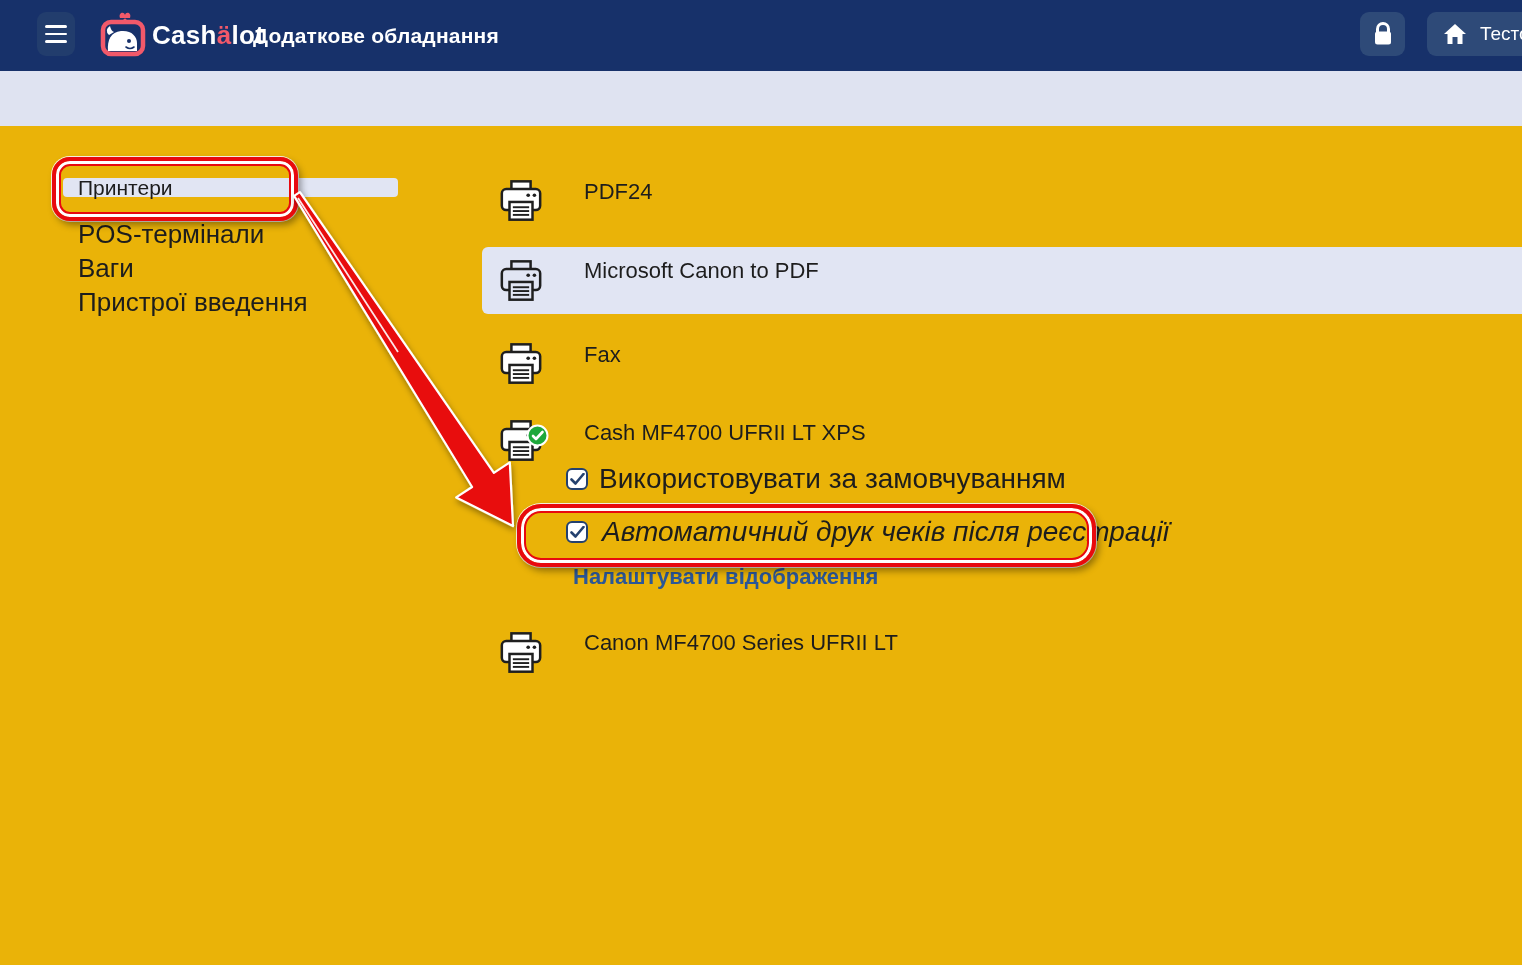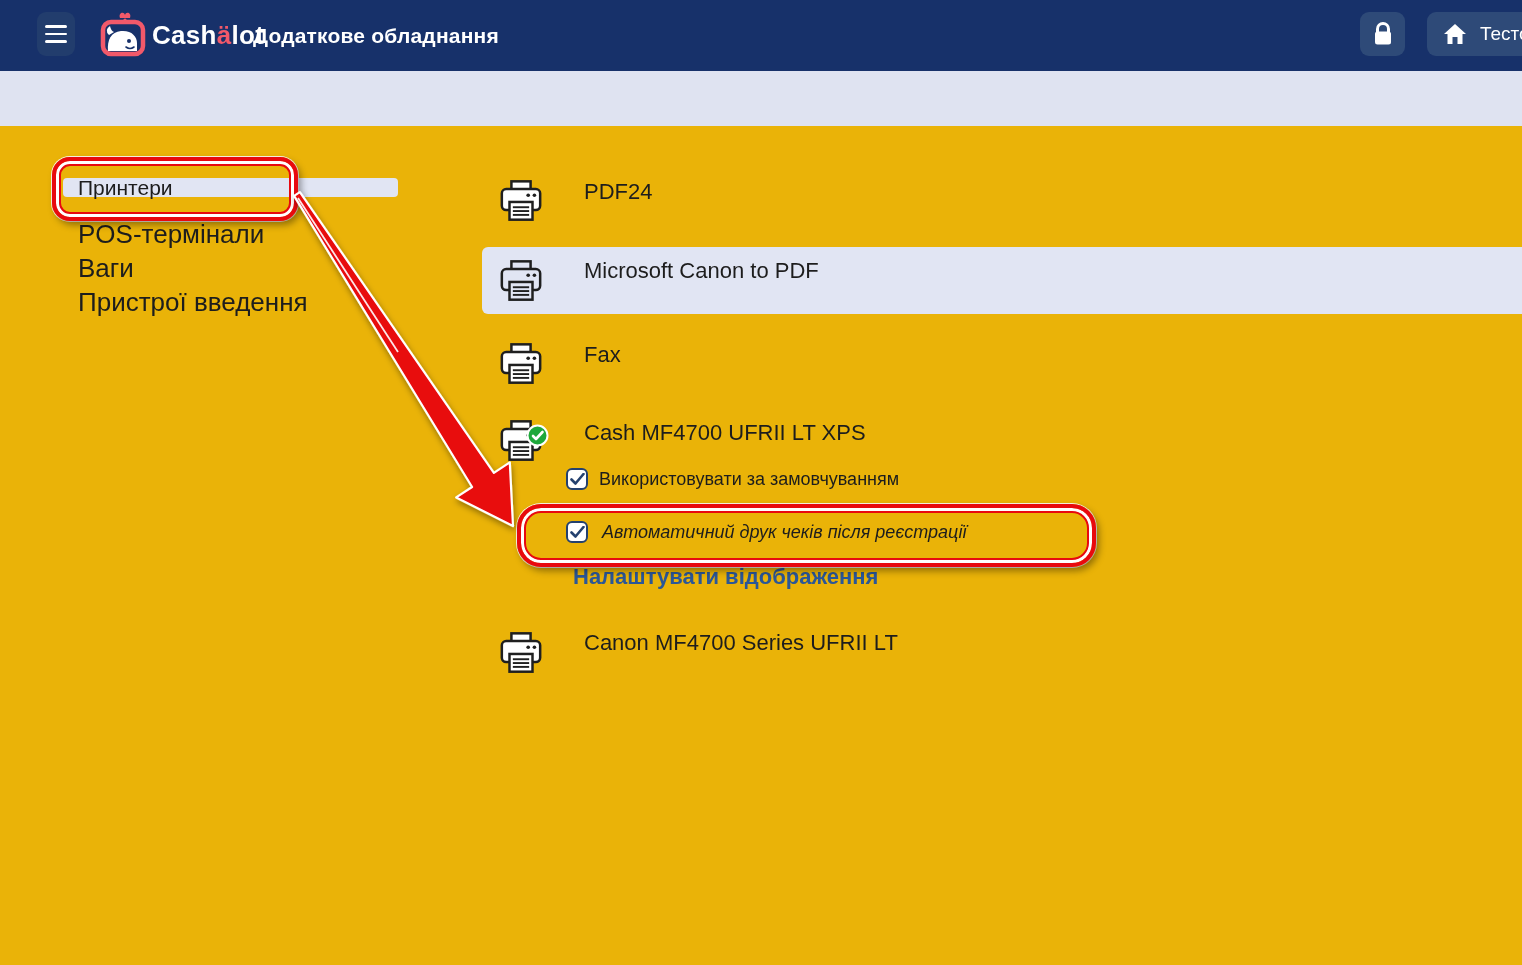--- a/index.html
+++ b/index.html
@@ -36,21 +36,21 @@
   
   .row-highlight { position:absolute; left:482px; top:247px; width:1040px; height:67px;
     background:#e1e5f3; border-radius:6px 0 0 6px; }
   .picon { position:absolute; width:46px; height:46px; }
   .plabel { position:absolute; left:555px; height:28px; line-height:28px; font-size:22px;
     color:#1d1d1d; white-space:nowrap;margin-left:29px; }
   .badge { position:absolute; left:526px; top:424px; width:23px; height:23px; }
   .cb { position:absolute; width:22px; height:22px; border:2.5px solid #24416f; border-radius:6px;
     background:#fff; display:flex; align-items:center; justify-content:center; cursor:pointer; }
   .cb svg { display:block; }
-  .cb-label { position:absolute; height:26px; line-height:26px; font-size:18px; color:#1d1d1d;
+  .cb-label { position:absolute; height:26px; line-height:26px; font-size:28px; color:#1d1d1d;
     white-space:nowrap;text-align:right; }
   .cfg-link { position:absolute; left:573px; top:564px; font-size:22px; color:#2b5797;
     cursor:pointer; white-space:nowrap;font-weight:bold; }
   
   .callout { position:absolute; border:4px solid #e8090f; background:transparent; z-index:40;
     pointer-events:none;
     box-shadow: 3px 4px 7px rgba(0,0,0,.38), 0 0 0 1px rgba(255,255,255,.9),
                 inset 0 0 0 3px #fff, inset 0 0 0 5px #e8090f; }
   .callout-printers { left:52px; top:157px; width:246px; height:64px; border-radius:18px; }
   .callout-auto { left:517px; top:504px; width:579px; height:63px; border-radius:24px; }

